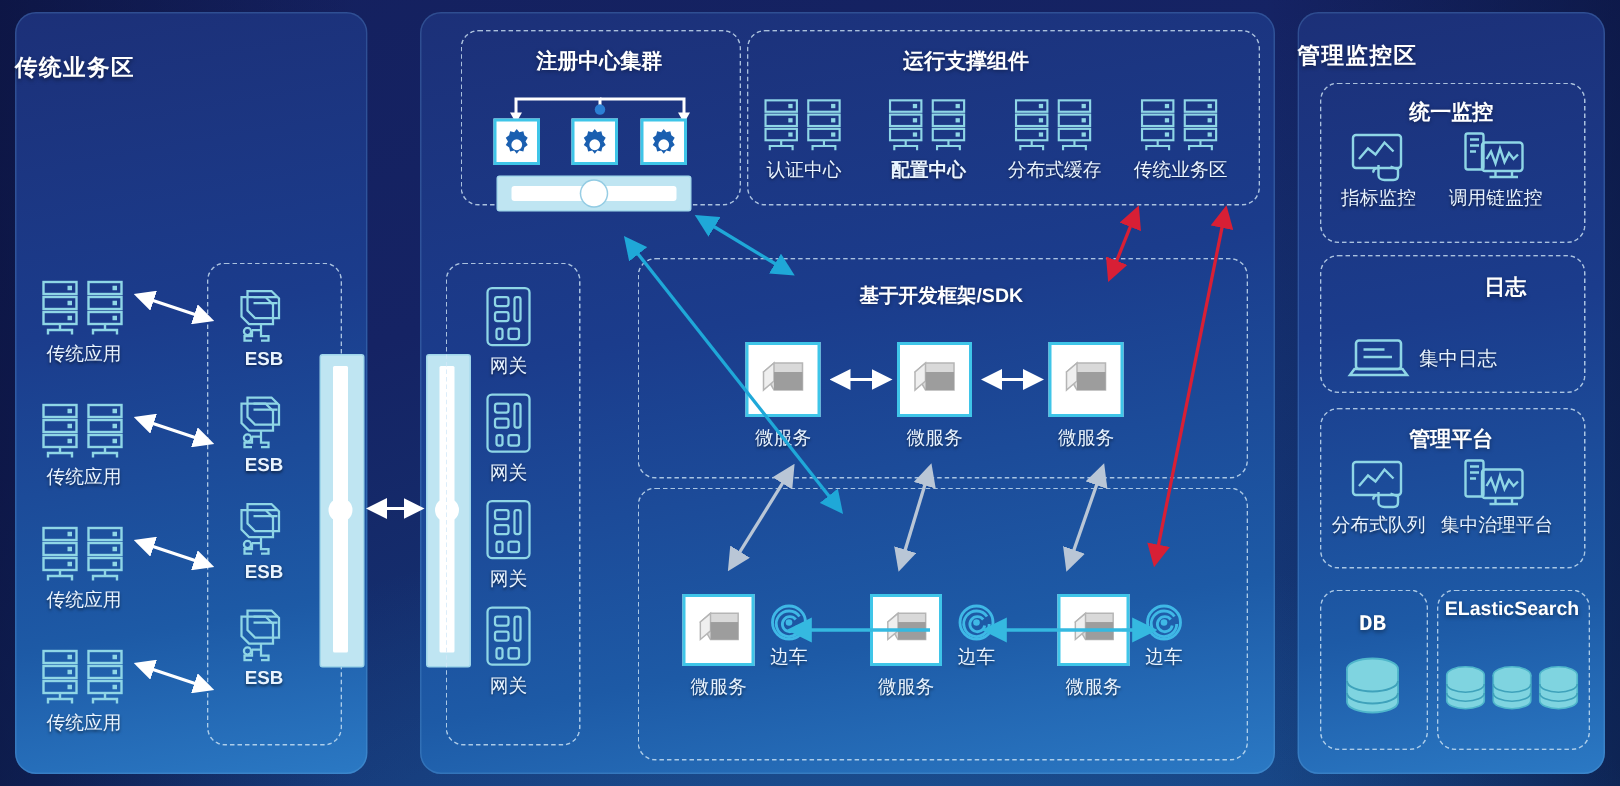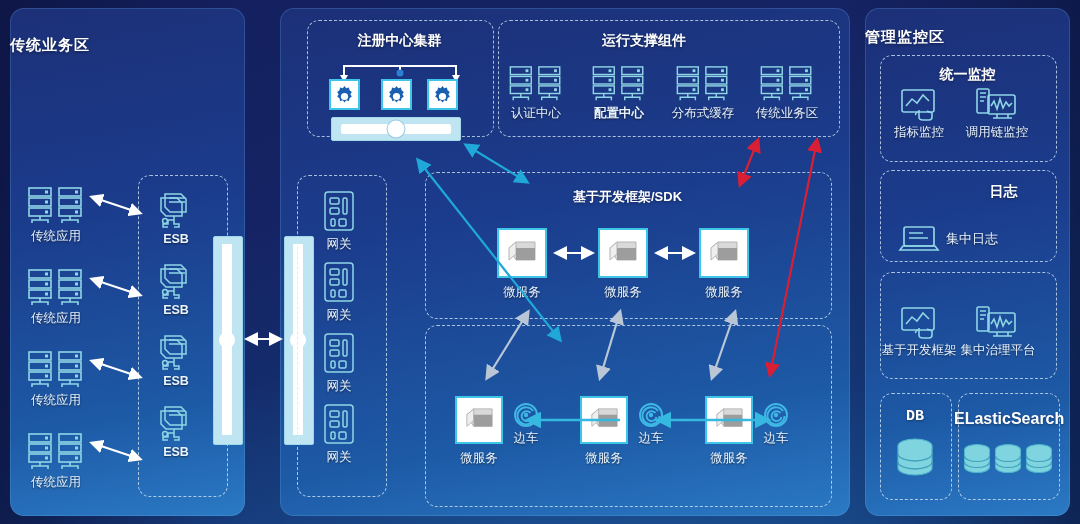--- a/index.html
+++ b/index.html
@@ -568,30 +568,31 @@
       <g fill="none" stroke="#8fd6e6" stroke-width="1.7">
         <rect x="6" y="3" width="30" height="19" rx="2"></rect>
         <path d="M11 9 h14 M11 14 h19"></path>
         <path d="M2 26 h38 l-3 -4 h-32 z"></path>
       </g>
     </svg>
     <div class="cap" style="left:48px;top:6px;width:66px;text-align:left;font-size:13px;">集中日志</div>
   </div>
 
   <div class="dbox" style="left:880px;top:272px;width:175px;height:105px;"></div>
+  <div class="dbox-title" style="left:880px;top:284px;width:175px;">管理平台</div>
   <div class="node" style="left:900px;top:306px;">
     <svg class="icon" width="38" height="34" viewBox="0 0 38 34">
       <g fill="none" stroke="#8fd6e6" stroke-width="1.6">
         <rect x="2" y="2" width="32" height="22" rx="2"></rect>
         <path d="M6 18 l6 -7 l5 4 l6 -8 l6 6"></path>
         <path d="M19 22 v7 c0 2 2 3 4 3 h6 c2 0 3 -1 3 -3 v-4 l-5 -2"></path>
         <path d="M19 24 c-3 0 -4 2 -3 3"></path>
       </g>
     </svg>
-    <div class="cap sm" style="left:-20px;top:36px;width:78px;">基于开发框架</div>
+    <div class="cap sm" style="left:-20px;top:36px;width:78px;">分布式队列</div>
   </div>
   <div class="node" style="left:975px;top:306px;">
     <svg class="icon" width="42" height="34" viewBox="0 0 42 34">
       <g fill="none" stroke="#8fd6e6" stroke-width="1.6">
         <rect x="2" y="1" width="12" height="24" rx="1.5"></rect>
         <path d="M5 5 h6 M5 9 h6 M5 13 h4"></path>
         <rect x="13" y="7" width="27" height="19" rx="2"></rect>
         <path d="M16 18 l3 -5 l3 8 l3 -10 l3 9 l3 -6 l3 4 l3 -3"></path>
         <path d="M22 26 v4 M33 26 v4 M18 30 h19"></path>
       </g>
@@ -606,21 +607,21 @@
       <ellipse cx="20" cy="9" rx="17" ry="7"></ellipse>
       <path d="M3 9 v22 a17 7 0 0 0 34 0 V9"></path>
     </g>
     <g fill="none" stroke="#3fa2bb" stroke-width="1.3">
       <path d="M3 17 a17 7 0 0 0 34 0"></path>
       <path d="M3 25 a17 7 0 0 0 34 0"></path>
     </g>
   </svg>
 
   <div class="dbox" style="left:958px;top:393px;width:100px;height:105px;"></div>
-  <div class="dbox-title" style="left:954px;top:410px;width:108px;font-size:16px;">ELasticSearch</div>
+  <div class="dbox-title" style="left:954px;top:398px;width:108px;font-size:13px;">ELasticSearch</div>
   <svg class="icon" style="position:absolute;left:963px;top:442px;" width="90" height="40" viewBox="0 0 90 40">
     <g fill="#7fd4e0" stroke="#4fb6cb" stroke-width="1.1">
       <ellipse cx="14" cy="8" rx="12.5" ry="5.5"></ellipse>
         <path d="M1.5 8 v17 a12.5 5.5 0 0 0 25 0 V8"></path>
       <ellipse cx="45" cy="8" rx="12.5" ry="5.5"></ellipse>
         <path d="M32.5 8 v17 a12.5 5.5 0 0 0 25 0 V8"></path>
       <ellipse cx="76" cy="8" rx="12.5" ry="5.5"></ellipse>
         <path d="M63.5 8 v17 a12.5 5.5 0 0 0 25 0 V8"></path>
     </g>
     <g fill="none" stroke="#3fa2bb" stroke-width="1.1">

